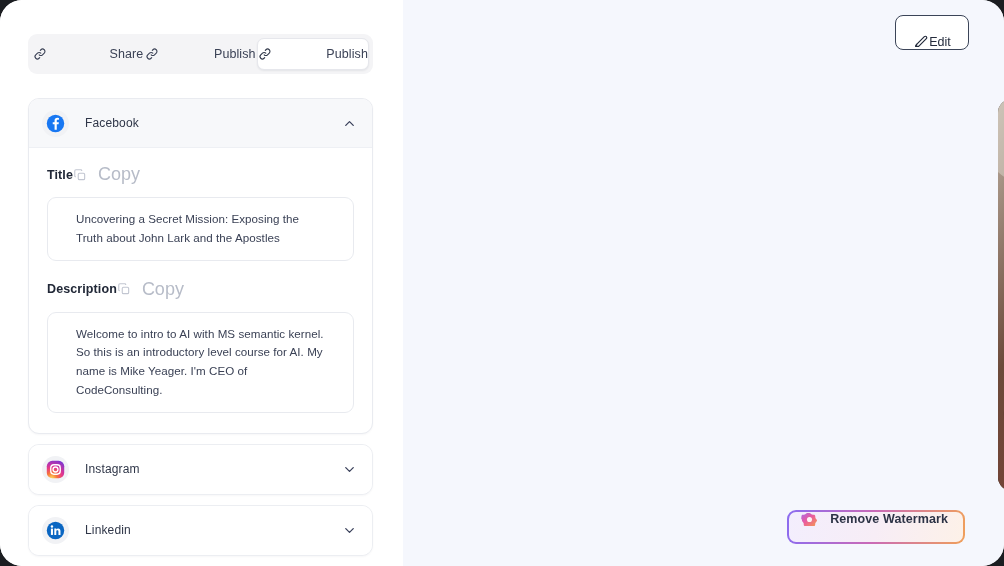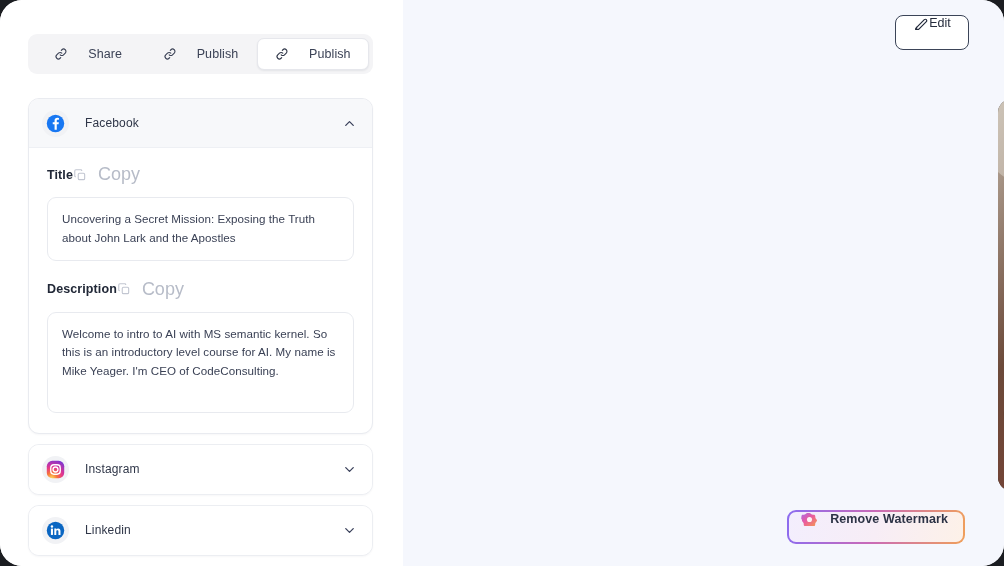--- a/index.html
+++ b/index.html
@@ -38,21 +38,21 @@
     display: flex;
     align-items: center;
     padding: 4px;
   }
   .tab {
     flex: 1 1 0;
     height: 32px;
     border-radius: 7px;
     display: flex;
     align-items: center;
-    justify-content: center;
+    justify-content: space-between;
     gap: 20px;
     font-size: 12.5px;
     color: #3b4256;
     letter-spacing: .1px;
     background: transparent;
     border: 1px solid transparent;
     cursor: pointer;
     user-select: none;
   }
   .tab.active {
@@ -121,21 +121,21 @@
   .copy-btn {
     display: flex; align-items: center; gap: 11px;
     font-size: 18px;
     color: #b7bcc8;
     cursor: pointer;
     user-select: none;
   }
   .textbox {
     border: 1px solid #e8eaef;
     border-radius: 9px;
-    padding: 12px 14px;
+    padding: 12px 28px;
     font-size: 11.6px;
     line-height: 1.62;
     color: #3a4155;
     letter-spacing: .05px;
     background: #fff;
     overflow: hidden;
   }
   .textbox.desc { height: 101px; }
   .field-block + .field-block { margin-top: 18px; }
 
@@ -154,21 +154,21 @@
     color: #2b3347;
     letter-spacing: .1px;
   }
   .edit-btn {
     position: absolute;
     right: 35px; top: 15px;
     width: 74px; height: 35px;
     border: 1px solid #3b4458;
     border-radius: 8px;
     background: #ffffff;
-    display: flex; align-items: flex-start; justify-content: center;
+    display: flex; align-items: flex-end; justify-content: center;
     gap: 0;
     font-size: 12.5px;
     color: #242b3c;
     cursor: pointer;
     user-select: none;
   }
 
   .video-wrap {
     position: absolute;
     left: 595px; top: 99px;

